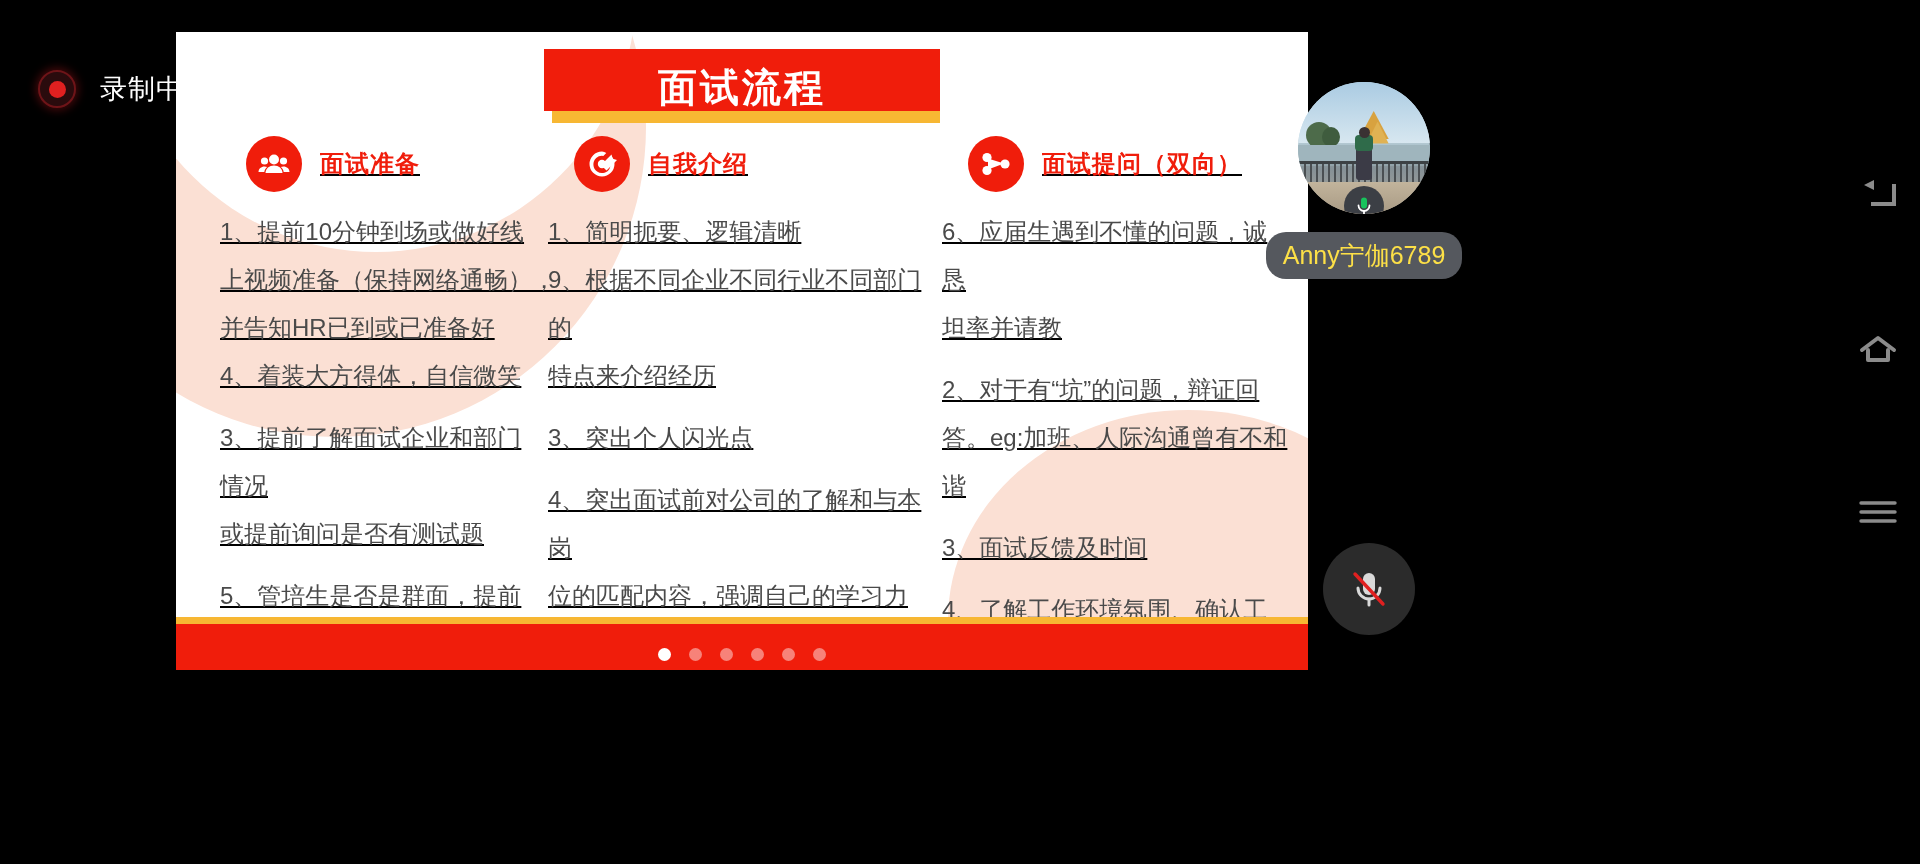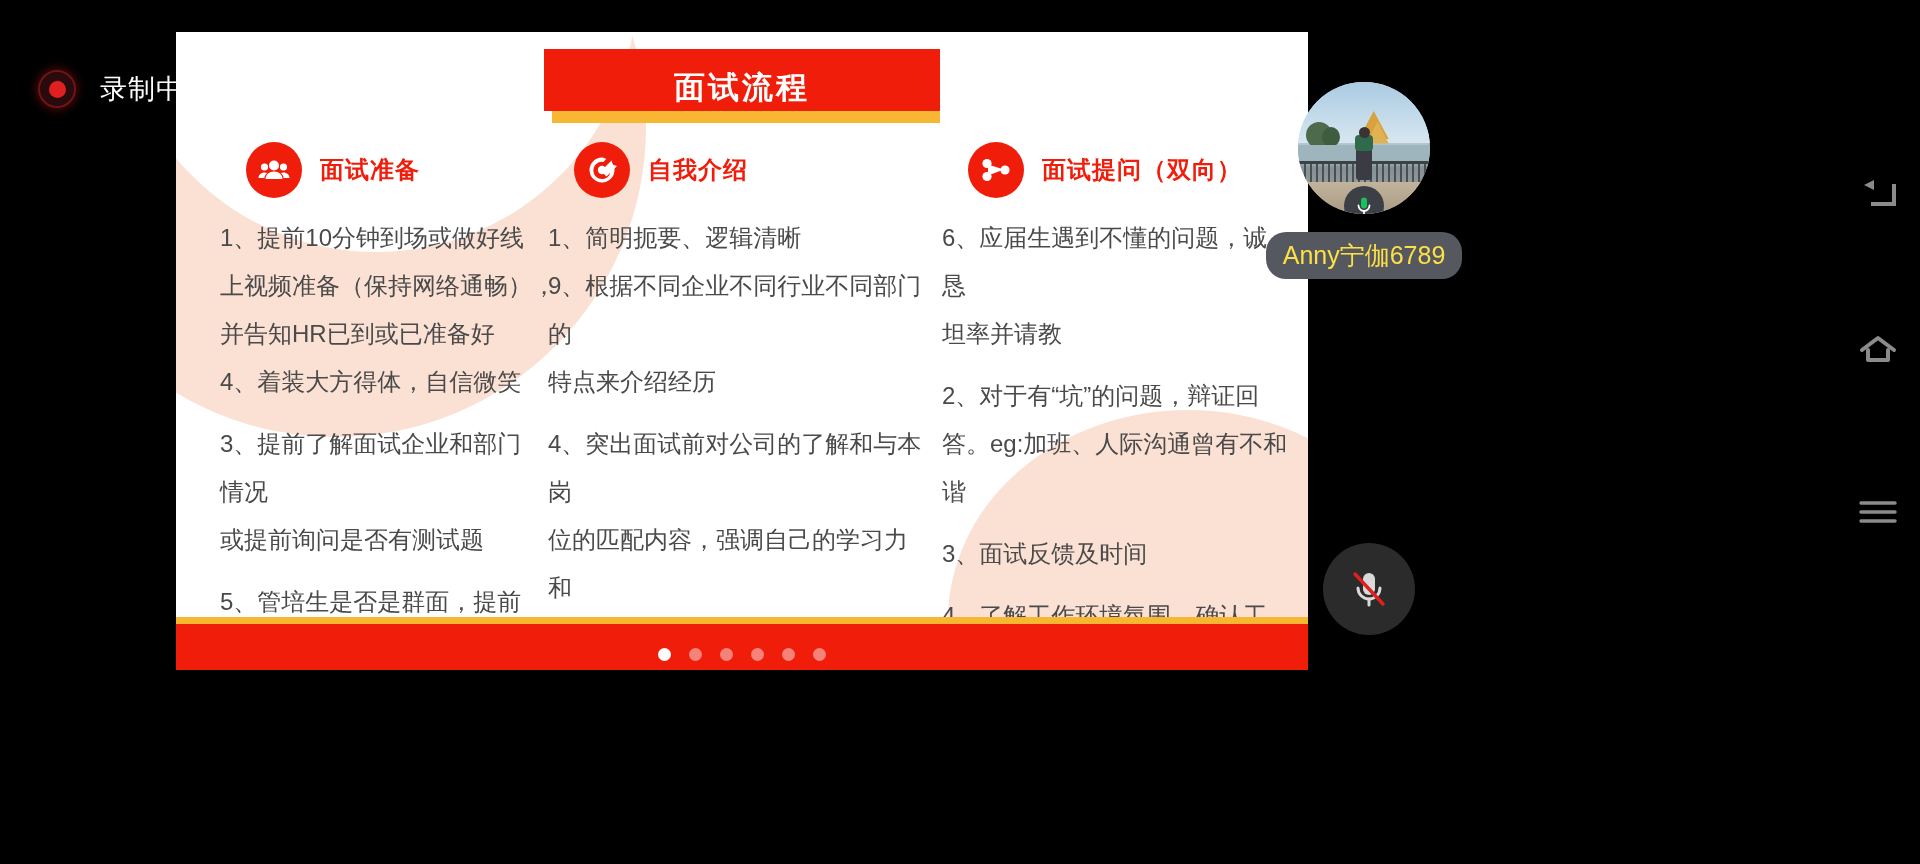--- a/index.html
+++ b/index.html
@@ -87,21 +87,21 @@
     background: #f01d0b;
     height: 62px;
     display: flex;
     align-items: center;
     justify-content: center;
     position: relative;
     z-index: 2;
   }
   #slide-title {
     color: #ffffff;
-    font-size: 31px;
+    font-size: 39px;
     font-weight: bold;
     letter-spacing: 3px;
     margin-top: 16px;
   }
   #slide-title-accent {
     position: absolute;
     left: 8px;
     top: 62px;
     width: 388px;
     height: 12px;
@@ -110,21 +110,22 @@
   }
 
   
   #columns {
     position: absolute;
     left: 0; top: 0;
     width: 1132px; height: 638px;
   }
   .column {
     position: absolute;
-    top: 110px;
+    top: 104px;
+    text-decoration: underline;
   }
   .col-1 { left: 40px;  width: 340px; }
   .col-2 { left: 368px; width: 382px; }
   .col-3 { left: 762px; width: 350px; }
 
   .col-header {
     display: flex;
     align-items: center;
     gap: 18px;
     margin-bottom: 16px;
@@ -334,20 +335,21 @@
             <circle cx="17" cy="17" r="4.2" fill="#fff"></circle>
             <path d="M16 18l10.5-10.5 1.2 4.3 4.3 1.2L21.5 23.5z" fill="#fff"></path>
           </svg>
         </span>
         <span class="col-title">自我介绍</span>
       </div>
       <div class="col-body">
         <div class="col-line">1、简明扼要、逻辑清晰</div>
         <div class="col-line">9、根据不同企业不同行业不同部门的</div>
         <div class="col-line">特点来介绍经历</div>
+        <div class="col-line gap">3、突出个人闪光点</div>
         <div class="col-line gap">4、突出面试前对公司的了解和与本岗</div>
         <div class="col-line">位的匹配内容，强调自己的学习力和</div>
 
       </div>
     </div>
 
     <div class="column col-3">
       <div class="col-header">
         <span class="col-icon">
           <svg width="34" height="34" viewBox="0 0 34 34" aria-hidden="true">

